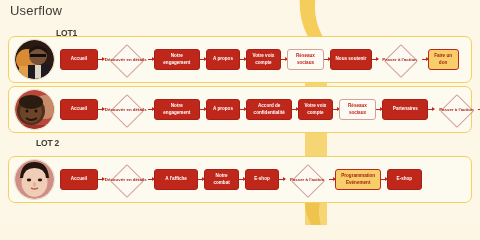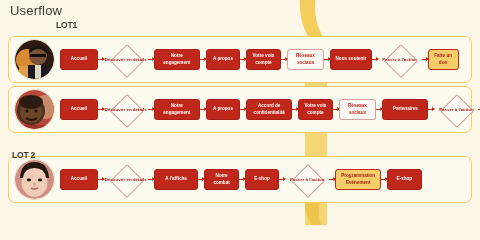--- a/index.html
+++ b/index.html
@@ -38,22 +38,22 @@
 
   .lot-label {
     position: absolute;
     left: 12px;
     font-size: 8.5px;
     font-weight: bold;
     color: #3f3a33;
     letter-spacing: -0.2px;
     z-index: 3;
   }
-  #lot-label-1 { top: 20px; padding-left: 44px; }
-  #lot-label-2 { top: 150px; }
+  #lot-label-1 { top: 28px; padding-left: 44px; }
+  #lot-label-2 { top: 138px; margin-left: 24px; }
 
   
   .flow-row {
     position: absolute;
     left: 8px;
     width: 464px;
     box-sizing: border-box;
     border: 1.6px solid #f5cf5f;
     border-radius: 7px;
     background: #fdfaf0;

